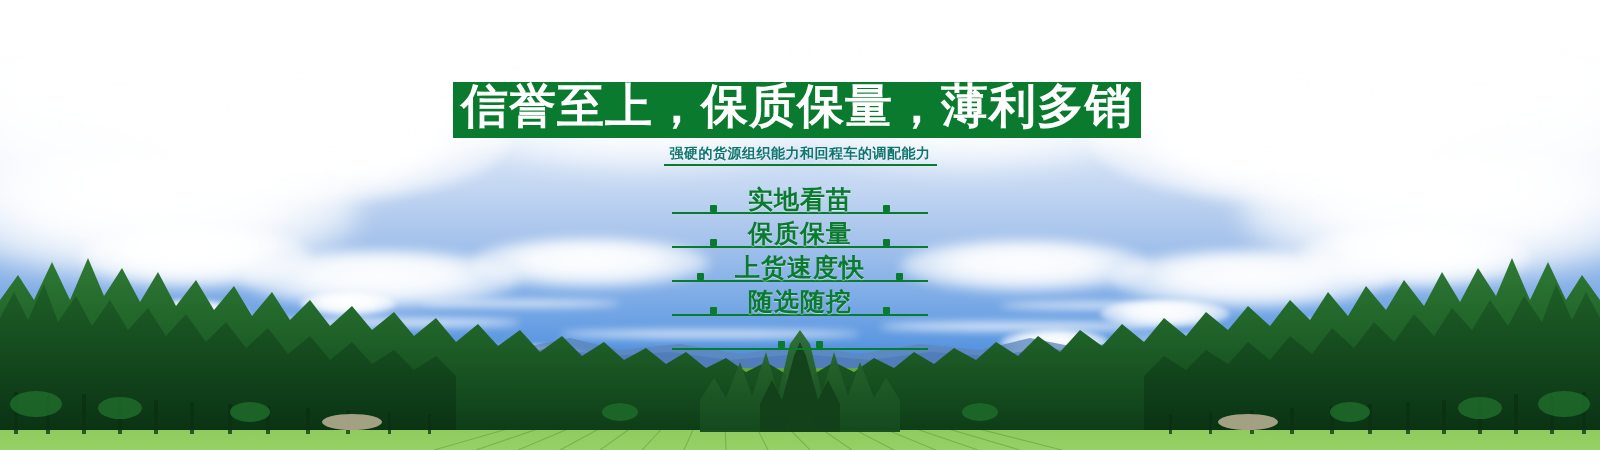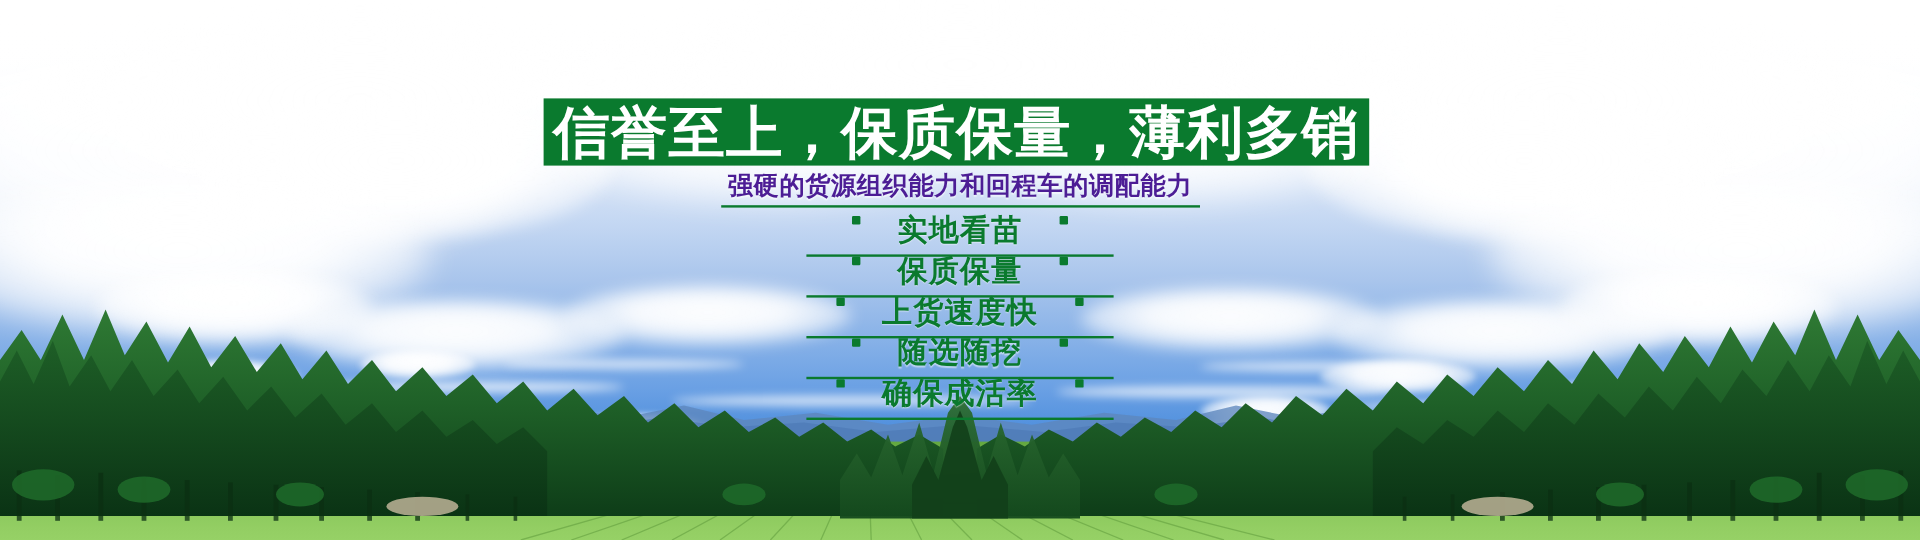--- a/index.html
+++ b/index.html
@@ -122,43 +122,42 @@
   }
 
   .headline-bar {
     position: absolute;
     left: 453px;
     top: 82px;
     width: 688px;
     height: 56px;
     background: #0a7a2e;
     display: flex;
-    align-items: center;
     justify-content: center;
   }
   .headline-text {
     color: #ffffff;
     font-size: 47px;
     font-weight: 700;
     letter-spacing: 1px;
     line-height: 1;
     white-space: nowrap;
   }
 
   .subtitle-wrap {
     position: absolute;
     left: 0;
     top: 144px;
     width: 1600px;
     text-align: center;
   }
   .subtitle {
     display: inline-block;
-    color: #4c1d95;
-    font-size: 21px;
+    color: #0f766e;
+    font-size: 14px;
     font-weight: 700;
     letter-spacing: 0.5px;
     line-height: 1.15;
     padding: 0 6px 3px 6px;
     border-bottom: 2px solid #0a7a2e;
     white-space: nowrap;
     text-shadow: 0 1px 1px rgba(255,255,255,0.55);
   }
 
   .features {
@@ -167,21 +166,21 @@
     top: 180px;
     width: 1600px;
   }
 
   .feature-row {
     position: relative;
     width: 256px;
     margin: 0 auto;
     height: 34px;
     display: flex;
-    align-items: flex-start;
+    align-items: flex-end;
     justify-content: center;
     gap: 31px;
     border-bottom: 2px solid #0a7a2e;
   }
 
   .feature-dot {
     width: 7px;
     height: 7px;
     background: #0a7a2e;
     border-radius: 1px;
@@ -409,20 +408,19 @@
       </div>
 
       <div class="feature-row">
         <span class="feature-dot"></span>
         <span class="feature-label">随选随挖</span>
         <span class="feature-dot"></span>
       </div>
 
       <div class="feature-row">
         <span class="feature-dot"></span>
-        <span class="feature-label">确保成活率</span>
         <span class="feature-dot"></span>
       </div>
 
     </div>
   </div>
 
 </div>
 
 </body></html>

